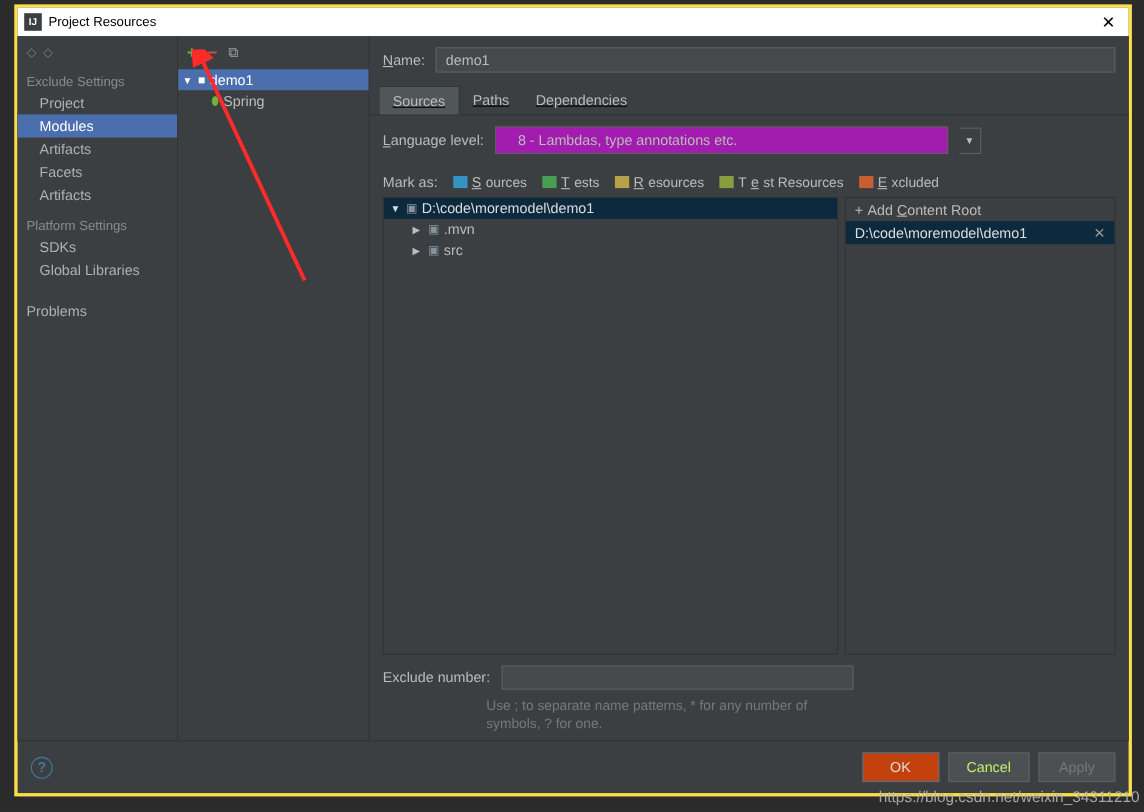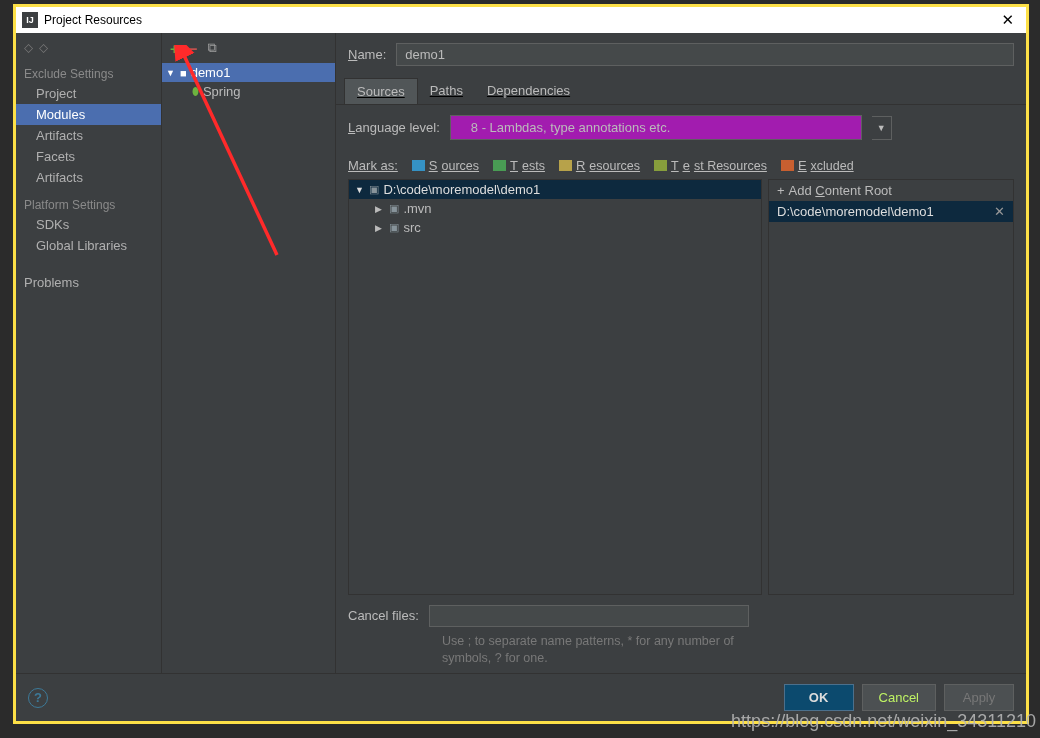--- a/index.html
+++ b/index.html
@@ -45,21 +45,21 @@
 .name-input { flex: 1; background: #45494a; border: 1px solid #5e6060; color: #bbb; padding: 3px 8px; font-size: 13px; }
 
 .tabs { display: flex; border-bottom: 1px solid #323232; margin-top: 12px; padding-left: 8px; text-decoration: underline; }
 .tab { padding: 5px 12px; color: #bbb; cursor: pointer; font-size: 13px; }
 .tab.active { background: #515658; border-left: 1px solid #323232; border-right: 1px solid #323232; border-top: 1px solid #323232; }
 
 .lang-row { display: flex; align-items: center; gap: 10px; padding: 10px 12px; }
 .lang-select { flex: 1; max-width: 412px; background: #a21caf; border: 1px solid #5e6060; color: #bbb; padding: 4px 20px; display: flex; justify-content: space-between; align-items: center; }
 .sel-arrow { width: 20px; height: 24px; border: 1px solid #5e6060; border-left: none; display: flex; align-items: center; justify-content: center; color: #bbb; font-size: 9px; }
 
-.mark-row { display: flex; align-items: center; gap: 14px; padding: 8px 12px 6px 12px; color: #bbb; flex-wrap: wrap; text-decoration: underline; }
+.mark-row { display: flex; align-items: center; gap: 14px; padding: 8px 12px 6px 12px; color: #bbb; flex-wrap: wrap; }
 .mark-item { display: flex; align-items: center; gap: 4px; font-size: 12.5px; }
 .fic { width: 13px; height: 11px; display: inline-block; }
 .fic.blue { background: #3592c4; }
 .fic.green { background: #499c54; }
 .fic.yellow { background: #b7a24a; }
 .fic.teal { background: #879e3c; }
 .fic.orange { background: #c75f30; }
 
 .roots-area { display: flex; flex: 1; min-height: 0; padding: 0 12px; gap: 6px; }
 .tree-box { flex: 1; border: 1px solid #323232; background: #3c3f41; overflow: hidden; }
@@ -75,26 +75,26 @@
 .side-row .x { color: #999; cursor: pointer; }
 
 .exclude-row { display: flex; align-items: flex-start; gap: 10px; padding: 10px 12px 4px 12px; }
 .ex-input { width: 320px; background: #45494a; border: 1px solid #5e6060; height: 22px; }
 .ex-hint { color: #787878; font-size: 12.5px; padding: 2px 0 6px 106px; max-width: 420px; line-height: 1.35; }
 
 .footer { height: 48px; border-top: 1px solid #323232; display: flex; align-items: center; justify-content: space-between; padding: 0 12px; }
 .help-ic { width: 20px; height: 20px; border: 1.5px solid #3d7a99; border-radius: 50%; color: #3d7a99; display: flex; align-items: center; justify-content: center; font-weight: bold; font-size: 13px; }
 .btns { display: flex; gap: 8px; }
 .btn { min-width: 70px; padding: 5px 16px; border: 1px solid #5e6060; background: #4c5052; color: #bef264; text-align: center; cursor: pointer; font-size: 13px; }
-.btn.primary { background: #0c4a6e; border-color: #4c708c; color: #dcdcdc; font-weight: 700; }
+.btn.primary { background: #c2410c; border-color: #4c708c; color: #dcdcdc; font-weight: 400; }
 .btn.disabled { color: #777; }
 
 .arrow-overlay { position: absolute; left: 172px; top: 45px; pointer-events: none; }
 
-.watermark { position: absolute; right: 4px; bottom: 6px; color: #b4b4b4; font-size: 18px; opacity: 0.9; pointer-events: none; }
+.watermark { position: absolute; right: 4px; bottom: 6px; color: #b4b4b4; font-size: 14px; opacity: 0.9; pointer-events: none; }
 </style>
 </head>
 <body>
 
 <div class="window">
 
   <div class="titlebar">
     <div class="titlebar-left">
       <div class="ij-icon">IJ</div>
       <span class="title-text">Project Resources</span>
@@ -193,21 +193,21 @@
             <span>Add <span class="underline">C</span>ontent Root</span>
           </div>
           <div class="side-row">
             <span>D:\code\moremodel\demo1</span>
             <span class="x">✕</span>
           </div>
         </div>
       </div>
 
       <div class="exclude-row">
-        <span class="lbl" style="padding-top:3px">Cancel files:</span>
+        <span class="lbl" style="padding-top:3px">Exclude number:</span>
         <input class="ex-input" style="">
       </div>
       <div class="ex-hint">Use ; to separate name patterns, * for any number of symbols, ? for one.</div>
 
     </div>
   </div>
 
   <div class="footer">
     <div class="help-ic">?</div>
     <div class="btns">

